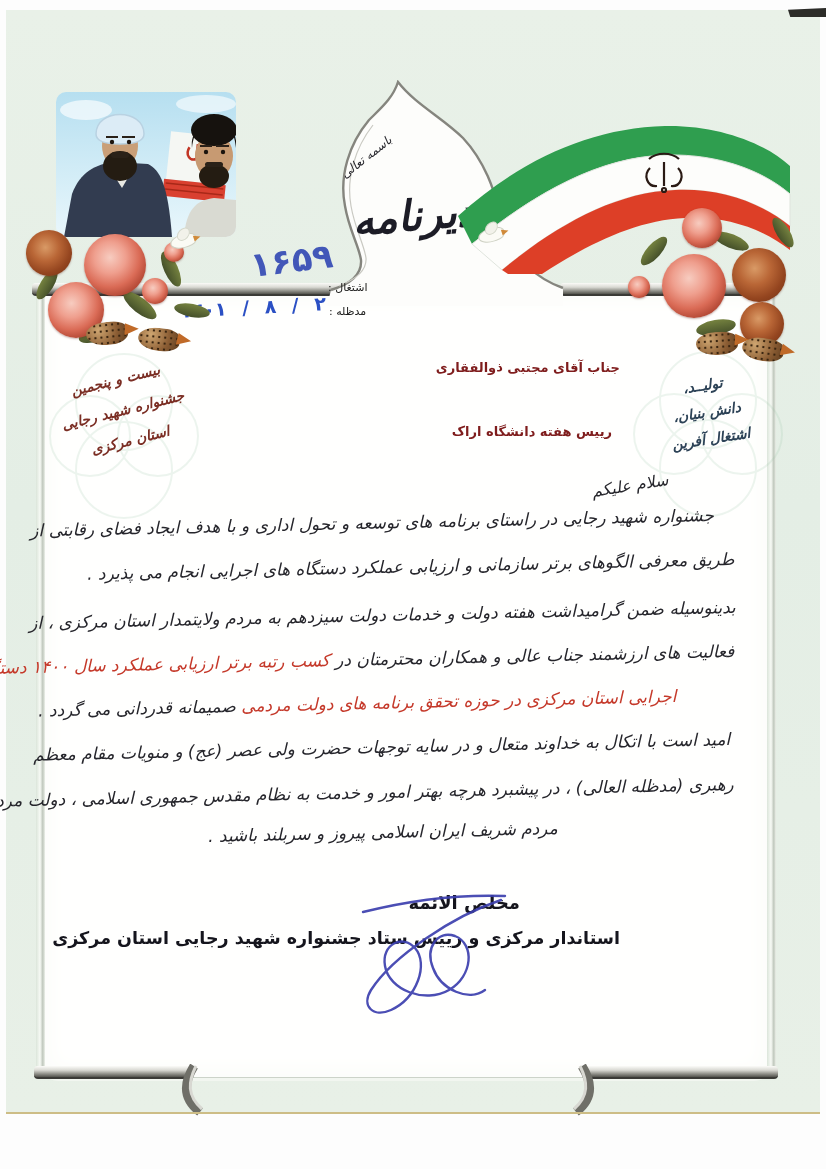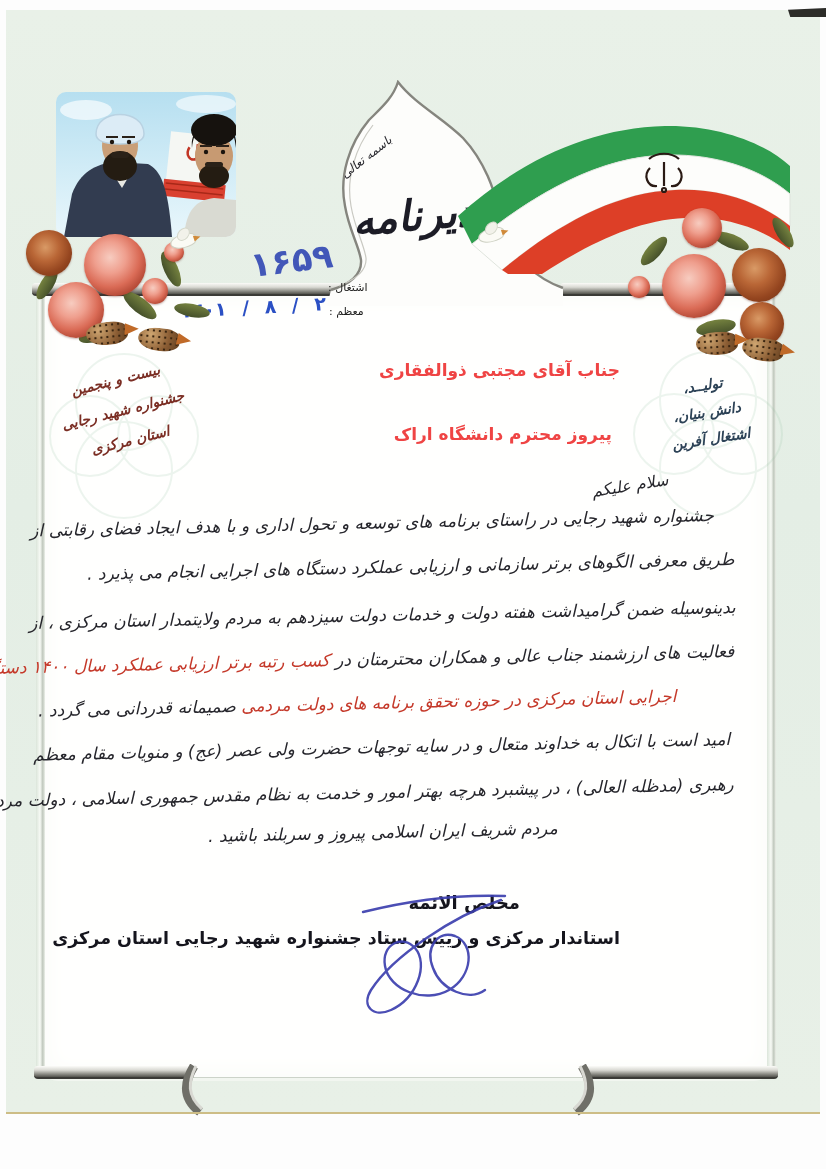--- a/index.html
+++ b/index.html
@@ -59,21 +59,21 @@
   .dove:after{content:"";position:absolute;right:-5px;top:4px;border-left:7px solid #d08a3a;
         border-top:3px solid transparent;border-bottom:3px solid transparent;}
   
   .wm{position:absolute;opacity:.16;}
   
   #slogan{position:absolute;left:648px;top:372px;width:118px;transform:rotate(-9deg);
           text-align:center;color:#2c4256;font-style:italic;font-size:14px;line-height:27px;font-weight:600;}
   #festival{position:absolute;left:48px;top:364px;width:150px;transform:rotate(-14deg);
           text-align:center;color:#7b2e24;font-style:italic;font-size:14px;line-height:31px;font-weight:600;}
   
-  .bold-line{position:absolute;font-weight:700;color:#ef4444;font-size:17px;}
+  .bold-line{position:absolute;font-weight:700;color:#7f1d1d;font-size:13px;}
   .cal{position:absolute;font-style:italic;color:#26262c;font-size:17px;white-space:nowrap;
        transform:rotate(-1.3deg);transform-origin:100% 50%;}
   .cal .red{color:#c5392a;}
   #sig-name{position:absolute;right:306px;top:892px;font-weight:700;font-size:18px;color:#15151d;}
   #sig-title{position:absolute;right:206px;top:928px;font-weight:700;font-size:17.5px;color:#15151d;}
   #sig-scribble{position:absolute;left:333px;top:886px;width:185px;height:140px;}
 </style>
 </head>
 <body>
 
@@ -113,21 +113,21 @@
 
   <svg id="dome" viewBox="0 0 260 226">
     <path d="M83,2 C78,18 66,28 54,40 C34,64 24,96 30,126 C34,150 44,166 46,180 C47,194 36,204 16,210 L12,226 L248,226 L248,208 C220,198 200,178 192,154 C182,124 176,88 148,58 C128,38 100,24 83,2 Z" fill="#fdfdfb"></path>
     <path d="M16,210 C36,204 47,194 46,180 C44,166 34,150 30,126 C24,96 34,64 54,40 C66,28 78,18 83,2 C100,24 128,38 148,58 C176,88 182,124 192,154 C200,178 220,198 248,208" fill="none" stroke="#85857e" stroke-width="2.4"></path>
     <path d="M24,206 C42,199 52,190 51,178 C49,164 40,149 36,126 C31,98 40,68 58,45" fill="none" stroke="#c9c9c2" stroke-width="1.2"></path>
   </svg>
   <div id="bismillah">باسمه تعالی</div>
   <div id="cert-title" class="fa">تقـــدیرنامه</div>
   <div id="serial">۱۶۵۹</div>
   <div class="tinylabel" style="left:328px;top:281px;">اشتغال :</div>
-  <div class="tinylabel" style="left:329px;top:305px;">معظم :</div>
+  <div class="tinylabel" style="left:329px;top:305px;">مدظله :</div>
   <div id="date-hw" class="fa">۲ / ۸ / ۱۴۰۱</div>
 
   <div id="portraits">
     <svg width="180" height="145" viewBox="0 0 180 145">
       <defs>
         <linearGradient id="sky" x1="0" y1="0" x2="0" y2="1">
           <stop offset="0" stop-color="#b6dff0"></stop>
             <stop offset="1" stop-color="#e9f7fc"></stop>
         </linearGradient>
       </defs>
@@ -217,21 +217,21 @@
     <div>دانش بنیان،</div>
     <div>اشتغال آفرین</div>
   </div>
   <div id="festival" class="fa">
     <div>بیست و پنجمین</div>
     <div>جشنواره شهید رجایی</div>
     <div>استان مرکزی</div>
   </div>
 
   <div class="bold-line fa" style="right:206px;top:360px;">جناب آقای مجتبی ذوالفقاری</div>
-  <div class="bold-line fa" style="right:214px;top:424px;">پیروز محترم دانشگاه اراک</div>
+  <div class="bold-line fa" style="right:214px;top:424px;">رییس هفته دانشگاه اراک</div>
 
   <div class="cal fa" style="right:158px;top:470px;font-size:16px;transform:rotate(-9deg);">سلام علیکم</div>
   <div class="cal fa" style="right:112px;top:505px;">جشنواره شهید رجایی در راستای برنامه های توسعه و تحول اداری و با هدف ایجاد فضای رقابتی از</div>
   <div class="cal fa" style="right:92px;top:549px;">طریق معرفی الگوهای برتر سازمانی و ارزیابی عملکرد دستگاه های اجرایی انجام می پذیرد .</div>
   <div class="cal fa" style="right:90px;top:597px;">بدینوسیله ضمن گرامیداشت هفته دولت و خدمات دولت سیزدهم به مردم ولایتمدار استان مرکزی ، از</div>
   <div class="cal fa" style="right:92px;top:641px;"><span>فعالیت های ارزشمند جناب عالی و همکاران محترمتان در </span><span class="red">کسب رتبه برتر ارزیابی عملکرد سال ۱۴۰۰ دستگاه های</span></div>
   <div class="cal fa" style="right:150px;top:686px;"><span class="red">اجرایی استان مرکزی در حوزه تحقق برنامه های دولت مردمی </span><span>صمیمانه قدردانی می گردد .</span></div>
   <div class="cal fa" style="right:96px;top:729px;">امید است با اتکال به خداوند متعال و در سایه توجهات حضرت ولی عصر (عج) و منویات مقام معظم</div>
   <div class="cal fa" style="right:92px;top:774px;">رهبری (مدظله العالی) ، در پیشبرد هرچه بهتر امور و خدمت به نظام مقدس جمهوری اسلامی ، دولت مردمی و</div>
   <div class="cal fa" style="right:268px;top:818px;">مردم شریف ایران اسلامی پیروز و سربلند باشید .</div>

